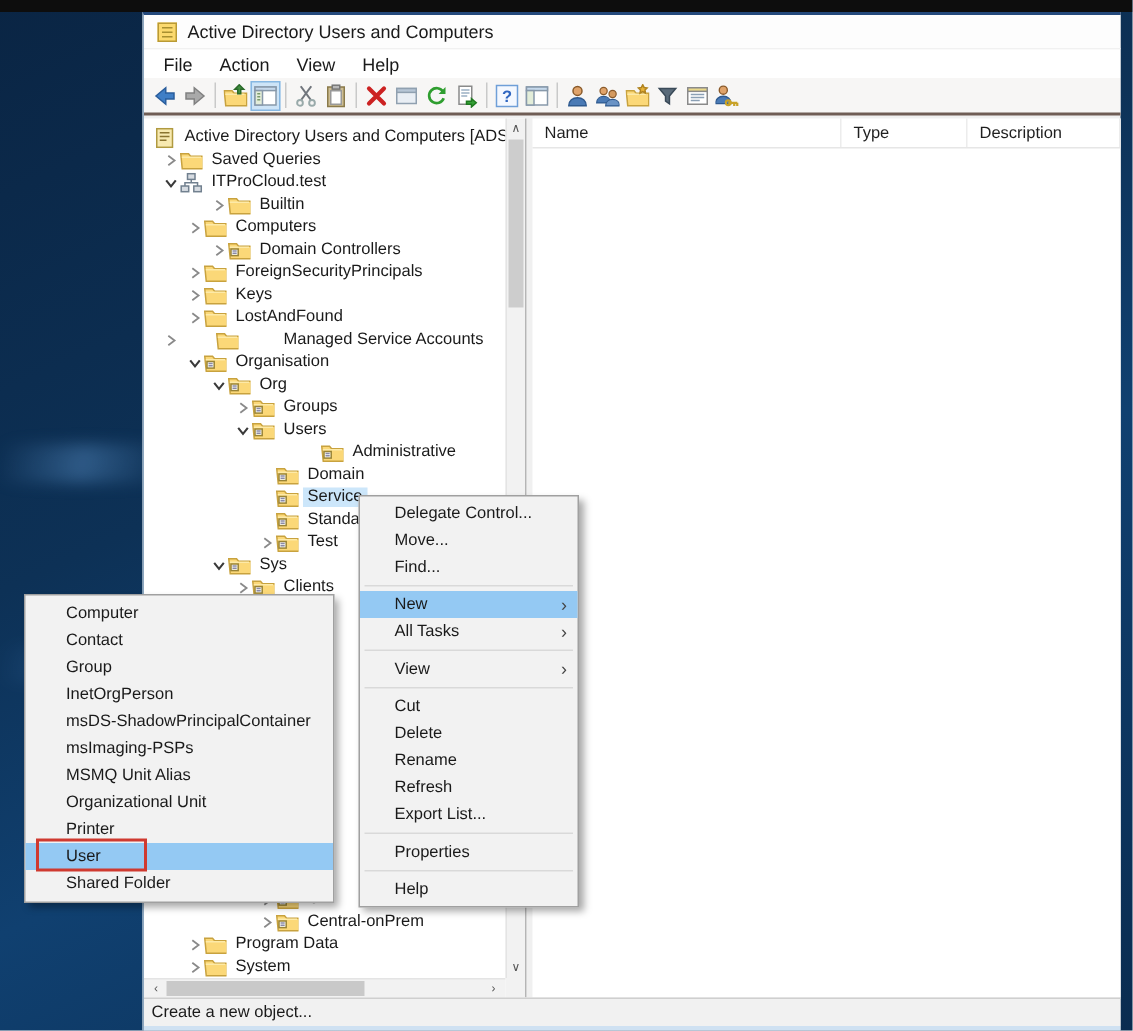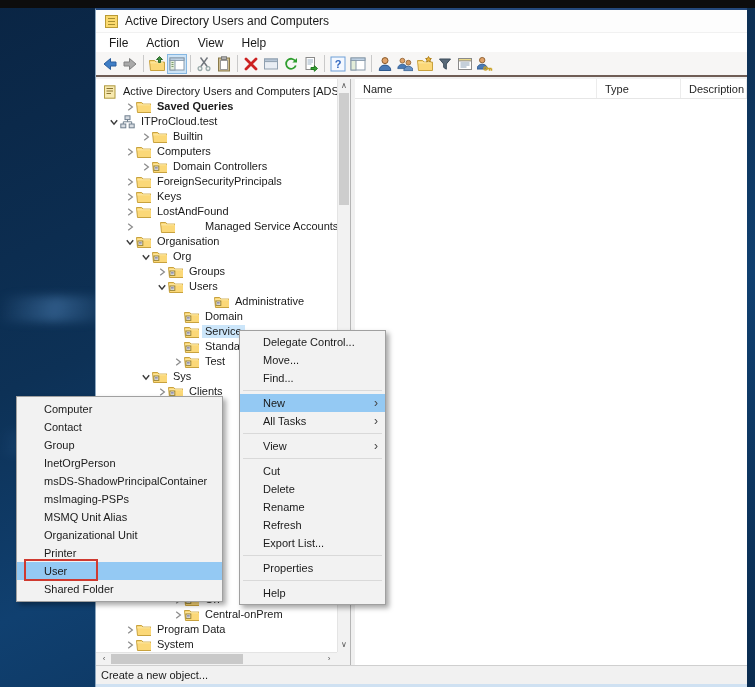--- a/index.html
+++ b/index.html
@@ -48,21 +48,21 @@
   .scorner { position:absolute; right:0; bottom:0; width:13px; height:13px; background:#f2f2f2; }
   .sarr { position:absolute; color:#555; font-size:8px; line-height:12px; width:12px; text-align:center; }
   .sarr.up{top:1px; left:0;} .sarr.dn{bottom:1px; left:0;}
   .sarr.lf{left:2px; top:0;} .sarr.rt{right:2px; top:0;}
   .vthumb { position:absolute; left:1px; width:10px; top:14px; height:112px; background:#cdcdcd; }
   .hthumb { position:absolute; top:1px; height:10px; left:15px; width:132px; background:#c9c9c9; }
 
   .list-pane { position:absolute; left:259px; top:0; right:0; height:100%; background:#fff; }
   .list-header { display:flex; height:20px; border-bottom:1px solid #e6e6e6; font-size:11px; color:#1f1f1f; align-items:center; }
   .col { height:100%; display:flex; align-items:center; padding-left:8px; border-right:1px solid #ececec; }
-  .col-name { width:242px; } .col-type { width:84px; } .col-desc { flex:1; }
+  .col-name { width:206px; } .col-type { width:84px; } .col-desc { flex:1; }
 
   .statusbar { position:absolute; left:0; right:0; top:655px; height:19px; background:#f1f1f1;
                border-top:1px solid #cfcfcf; display:flex; align-items:center; font-size:11px; color:#1a1a1a; padding-left:5px; }
   .bottomstrip { position:absolute; left:0; right:0; top:674px; height:5px; background:#cfe1f2; }
 
   .menu { position:absolute; background:#f2f2f2; border:1px solid #a0a0a0;
           box-shadow:3px 3px 5px rgba(0,0,0,.35); font-size:11px; color:#1a1a1a; z-index:50; }
   .context-menu { left:239px; top:330px; width:147px; padding:2px 0; }
   .context-menu .menu-item { height:18px; line-height:18px; padding-left:23px; position:relative; }
   .submenu { left:16px; top:396px; width:207px; padding:3px 0; z-index:55; }
@@ -272,21 +272,21 @@
       <div class="tree-items" id="tree-items">
           <div class="tree-row" style="padding-left: 6px;">
             <span class="ticon">
               <svg width="15" height="14" viewBox="0 0 15 14" xmlns="http://www.w3.org/2000/svg">
                 <rect x="2.5" y="0.8" width="10.5" height="12.4" fill="#f7e9b0" stroke="#b09a40"></rect>
                 <path d="M4.5 3.5 h6.5 M4.5 6 h6.5 M4.5 8.5 h4.5" stroke="#8a7430"></path>
               </svg>
             </span>
             <span class="tlabel">Active Directory Users and Computers [ADS01.ITP</span>
           </div>
-          <div class="tree-row" style="padding-left: 28px; font-weight: bold;">
+          <div class="tree-row" style="padding-left: 12px;">
             <span class="chev">
               <svg width="10" height="10" viewBox="0 0 10 10" xmlns="http://www.w3.org/2000/svg">
                 <path d="M3.2 1.8 L7.4 5 L3.2 8.2" fill="none" stroke="#8a8a8a" stroke-width="1.2"></path>
               </svg>
             </span>
             <span class="ticon">
               <svg width="15" height="14" viewBox="0 0 15 14" xmlns="http://www.w3.org/2000/svg">
                 <path d="M0.5 2.5 h5.2 l1.4 1.6 h8.4 v8.4 h-14 z" fill="#fbd878" stroke="#c8a23e"></path>
                 <path d="M1.2 4.8 h12.8" stroke="#fdeaa8"></path>
               </svg>
@@ -388,21 +388,21 @@
               </svg>
             </span>
             <span class="ticon">
               <svg width="15" height="14" viewBox="0 0 15 14" xmlns="http://www.w3.org/2000/svg">
                 <path d="M0.5 2.5 h5.2 l1.4 1.6 h8.4 v8.4 h-14 z" fill="#fbd878" stroke="#c8a23e"></path>
                 <path d="M1.2 4.8 h12.8" stroke="#fdeaa8"></path>
               </svg>
             </span>
             <span class="tlabel">LostAndFound</span>
           </div>
-          <div class="tree-row" style="padding-left: 28px; gap: 24px;">
+          <div class="tree-row" style="padding-left: 12px; gap: 24px;">
             <span class="chev">
               <svg width="10" height="10" viewBox="0 0 10 10" xmlns="http://www.w3.org/2000/svg">
                 <path d="M3.2 1.8 L7.4 5 L3.2 8.2" fill="none" stroke="#8a8a8a" stroke-width="1.2"></path>
               </svg>
             </span>
             <span class="ticon">
               <svg width="15" height="14" viewBox="0 0 15 14" xmlns="http://www.w3.org/2000/svg">
                 <path d="M0.5 2.5 h5.2 l1.4 1.6 h8.4 v8.4 h-14 z" fill="#fbd878" stroke="#c8a23e"></path>
                 <path d="M1.2 4.8 h12.8" stroke="#fdeaa8"></path>
               </svg>

